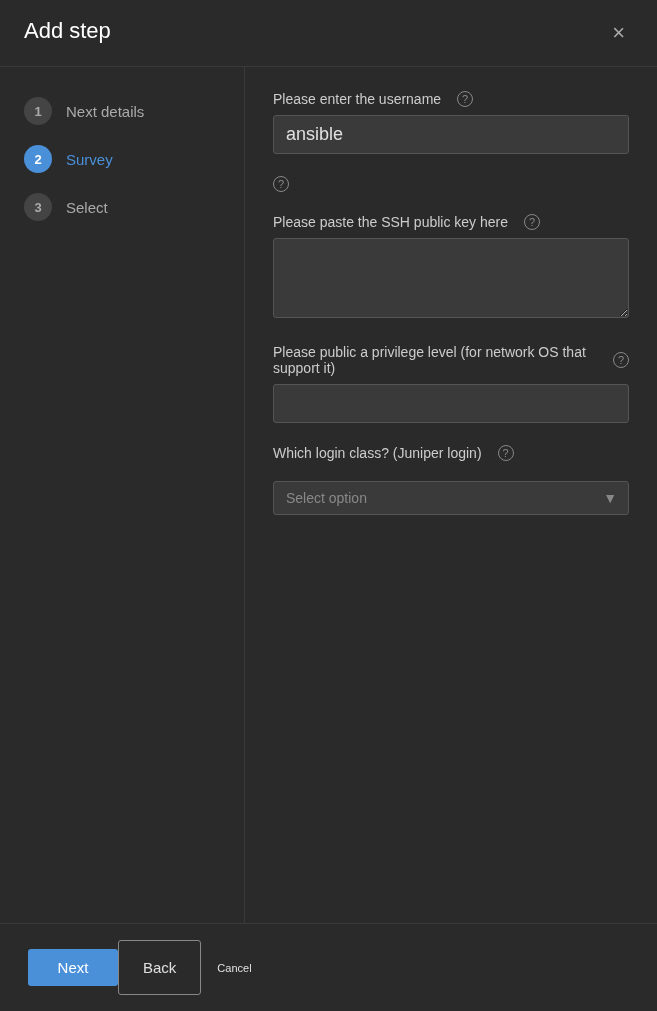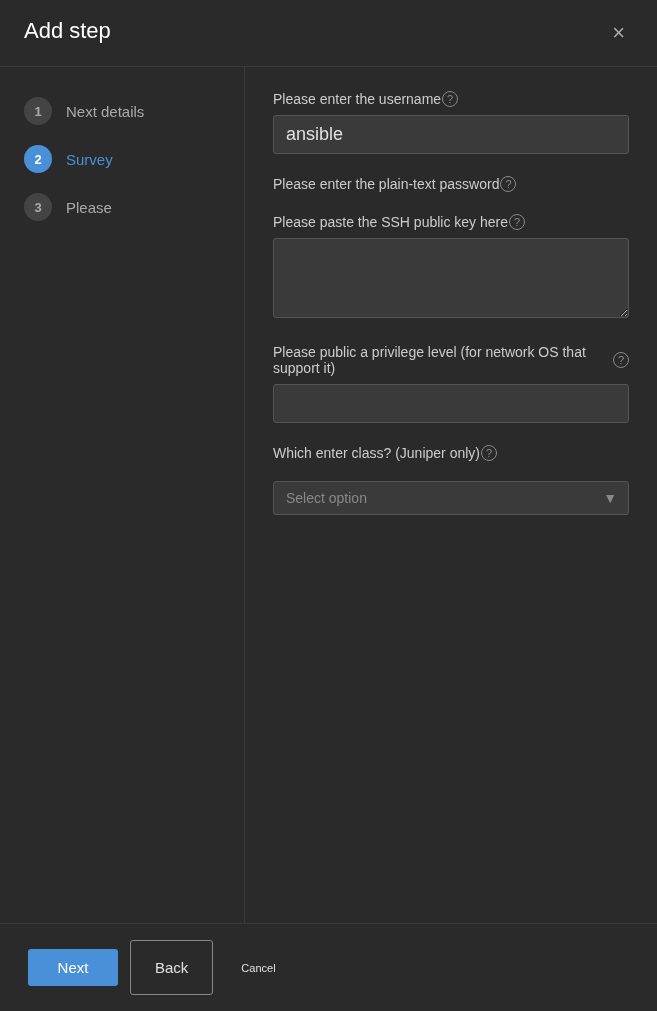--- a/index.html
+++ b/index.html
@@ -106,21 +106,21 @@
       background: #2a2a2a;
     }
 
     .form-group {
       margin-bottom: 22px;
     }
 
     .form-label {
       display: flex;
       align-items: center;
-      gap: 1px;
+      gap: 16px;
       font-size: 14px;
       color: #cccccc;
       margin-bottom: 8px;
     }
 
     .help-icon {
       width: 16px;
       height: 16px;
       border-radius: 50%;
       border: 1px solid #888;
@@ -176,21 +176,20 @@
       transform: translateY(-50%);
       color: #888;
       pointer-events: none;
       font-size: 14px;
     }
 
     .modal-footer {
       display: flex;
       align-items: center;
       padding: 16px 28px;
-      gap: 12px;
       background: #2a2a2a;
       border-top: 1px solid #3a3a3a;
     }
 
     .btn-next {
       background: #4a90d9;
       color: #ffffff;
       border: none;
       border-radius: 3px;
       padding: 10px 28px;
@@ -241,39 +240,38 @@
       <div class="step-item active">
         <div class="step-number">
           <span>2</span>
         </div>
         <span class="step-label">Survey</span>
       </div>
       <div class="step-item">
         <div class="step-number">
           <span>3</span>
         </div>
-        <span class="step-label">Please</span>
+        <span class="step-label">Select</span>
       </div>
     </nav>
 
     <div class="content">
 
       <div class="form-group">
         <label class="form-label">
           <span>Please enter the username</span>
           <span class="help-icon">
             <span>?</span>
           </span>
         </label>
         <input type="text" class="form-input" value="ansible" style="">
       </div>
 
       <div class="form-group">
         <label class="form-label">
-          <span>Please enter the plain-text password</span>
           <span class="help-icon">
             <span>?</span>
           </span>
         </label>
       </div>
 
       <div class="form-group">
         <label class="form-label">
           <span>Please paste the SSH public key here</span>
           <span class="help-icon">
@@ -288,21 +286,21 @@
           <span>Please public a privilege level (for network OS that support it)</span>
           <span class="help-icon">
             <span>?</span>
           </span>
         </label>
         <input type="text" class="form-input" value="" style="">
       </div>
 
       <div class="form-group">
         <label class="form-label">
-          <span>Which enter class? (Juniper only)</span>
+          <span>Which login class? (Juniper login)</span>
           <span class="help-icon">
             <span>?</span>
           </span>
         </label>
         <div class="select-wrapper">
           <select class="form-select">
             <option value="">Select option</option>
           </select>
           <span class="select-arrow">
             <span>▼</span>

